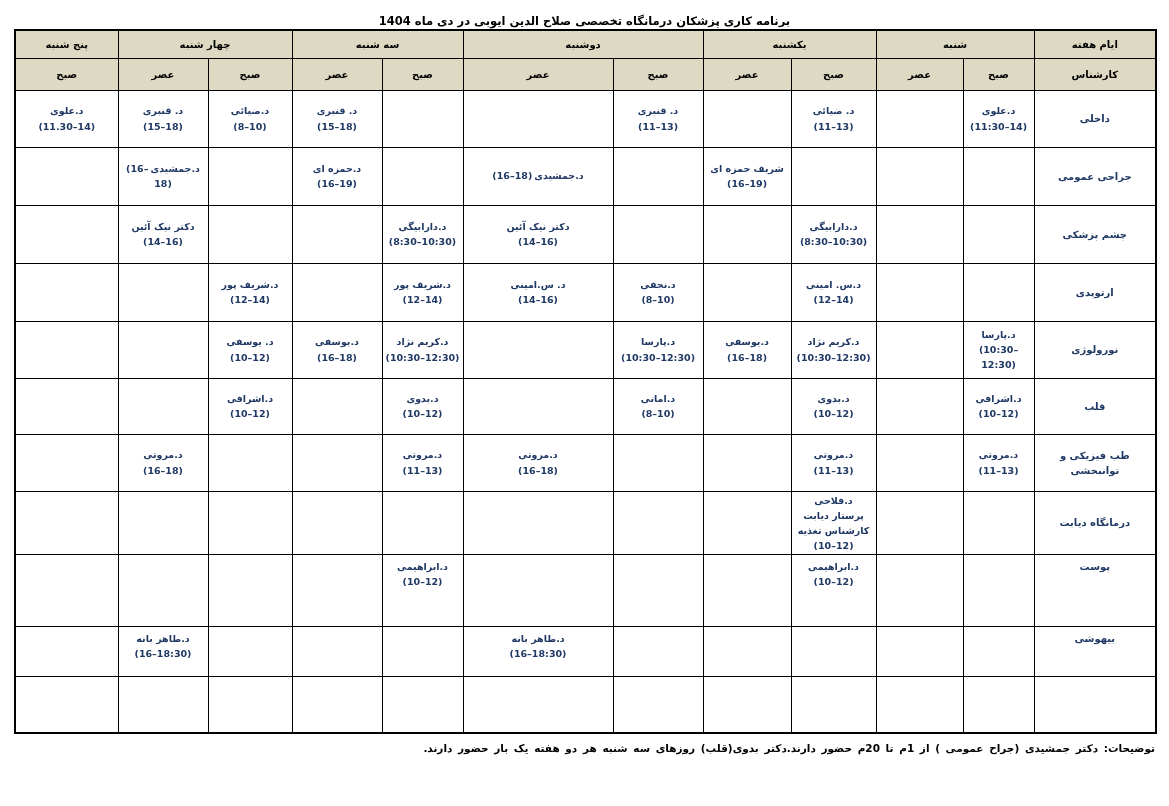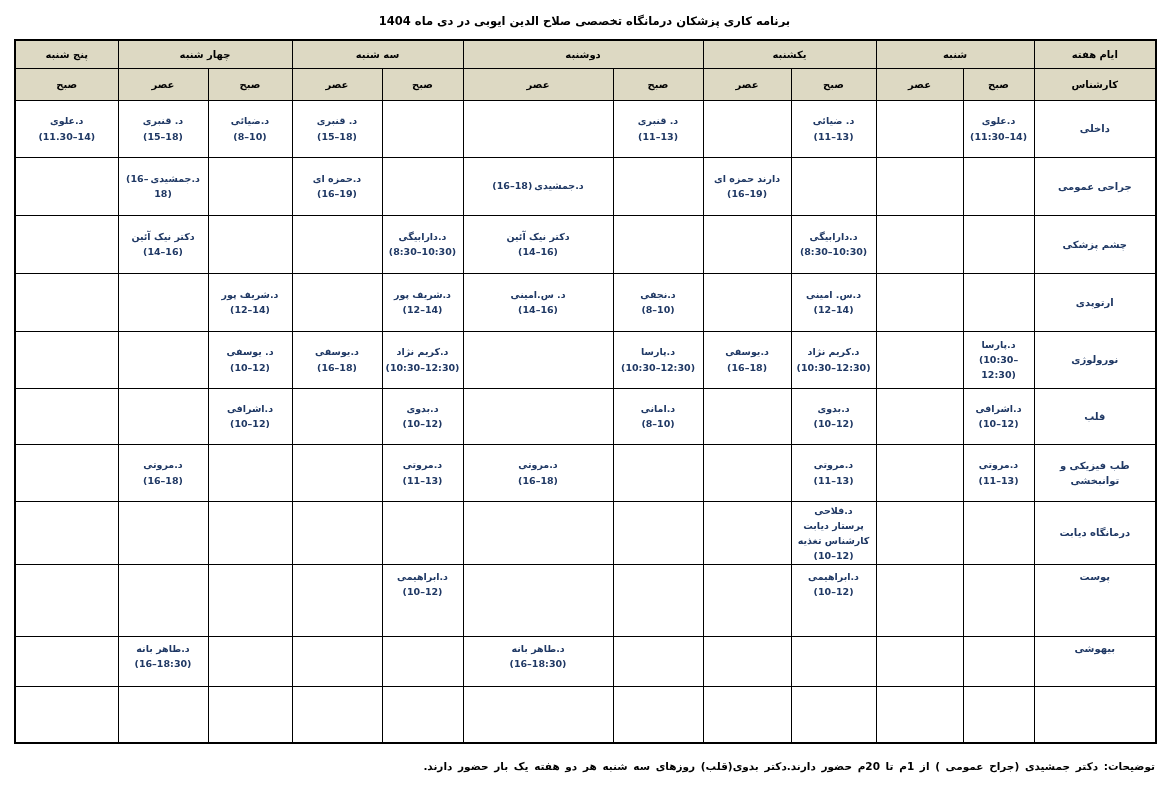--- a/index.html
+++ b/index.html
@@ -2,21 +2,21 @@
 <html lang="fa"><head>
 <meta charset="utf-8">
 <style>
   html,body{margin:0;padding:0;}
   body{
     width:1169px;height:806px;background:#ffffff;overflow:hidden;
     font-family:"DejaVu Sans", sans-serif;
   }
   .title{
     text-align:center;font-weight:bold;font-size:11.5px;color:#000;
-    padding-top:14px;margin-bottom:11px;direction:rtl;
+    padding-top:14px;margin-bottom:1px;direction:rtl;
   }
   table.sched{
     direction:rtl;border-collapse:collapse;table-layout:fixed;
     width:1141px;margin:0 14px;border:2px solid #000;
   }
   .sched th,.sched td{border:1px solid #000;overflow:hidden;padding:1px 2px;}
   thead th{
     background:#ddd9c3;color:#000;font-size:10px;font-weight:bold;text-align:center;
   }
   thead tr:first-child{height:28px;}
@@ -45,21 +45,21 @@
   tbody tr:nth-child(9){height:72px;}
   tbody tr:nth-child(10){height:50px;}
   tbody tr:nth-child(11){height:56px;}
   tbody tr:nth-child(12){height:18px;}
   tbody tr:nth-child(9) td,tbody tr:nth-child(9) th,
   tbody tr:nth-child(10) td,tbody tr:nth-child(10) th,
   tbody tr:nth-child(11) td,tbody tr:nth-child(11) th{
     vertical-align:top;padding-top:4px;
   }
   .footer{
-    direction:rtl;text-align:right;margin:16px 14px 0 0;
+    direction:rtl;text-align:right;margin:8px 14px 0 0;
     font-size:10.5px;font-weight:bold;color:#000;word-spacing:2px;
   }
 </style>
 </head>
 <body>
 
 <div class="title">برنامه کاری پزشکان درمانگاه تخصصی صلاح الدین ایوبی در دی ماه 1404</div>
 
 <table class="sched">
   <colgroup>
@@ -151,21 +151,21 @@
           <div class="ctime" dir="ltr">(11.30–14)</div>
         </td>
       </tr>
       <tr>
         <th class="specialty">جراحی عمومی</th>
         <td></td>
         <td></td>
         <td></td>
         <td>
           <div class="cname">
-            <div>دارند حمزه ای</div>
+            <div>شریف حمزه ای</div>
           </div>
           <div class="ctime" dir="ltr">(16–19)</div>
         </td>
         <td></td>
         <td class="inline"><div class="cname"><div>د.جمشیدی</div></div><div class="ctime" dir="ltr">(16–18)</div></td>
         <td></td>
         <td>
           <div class="cname">
             <div>د.حمزه ای</div>
           </div>

